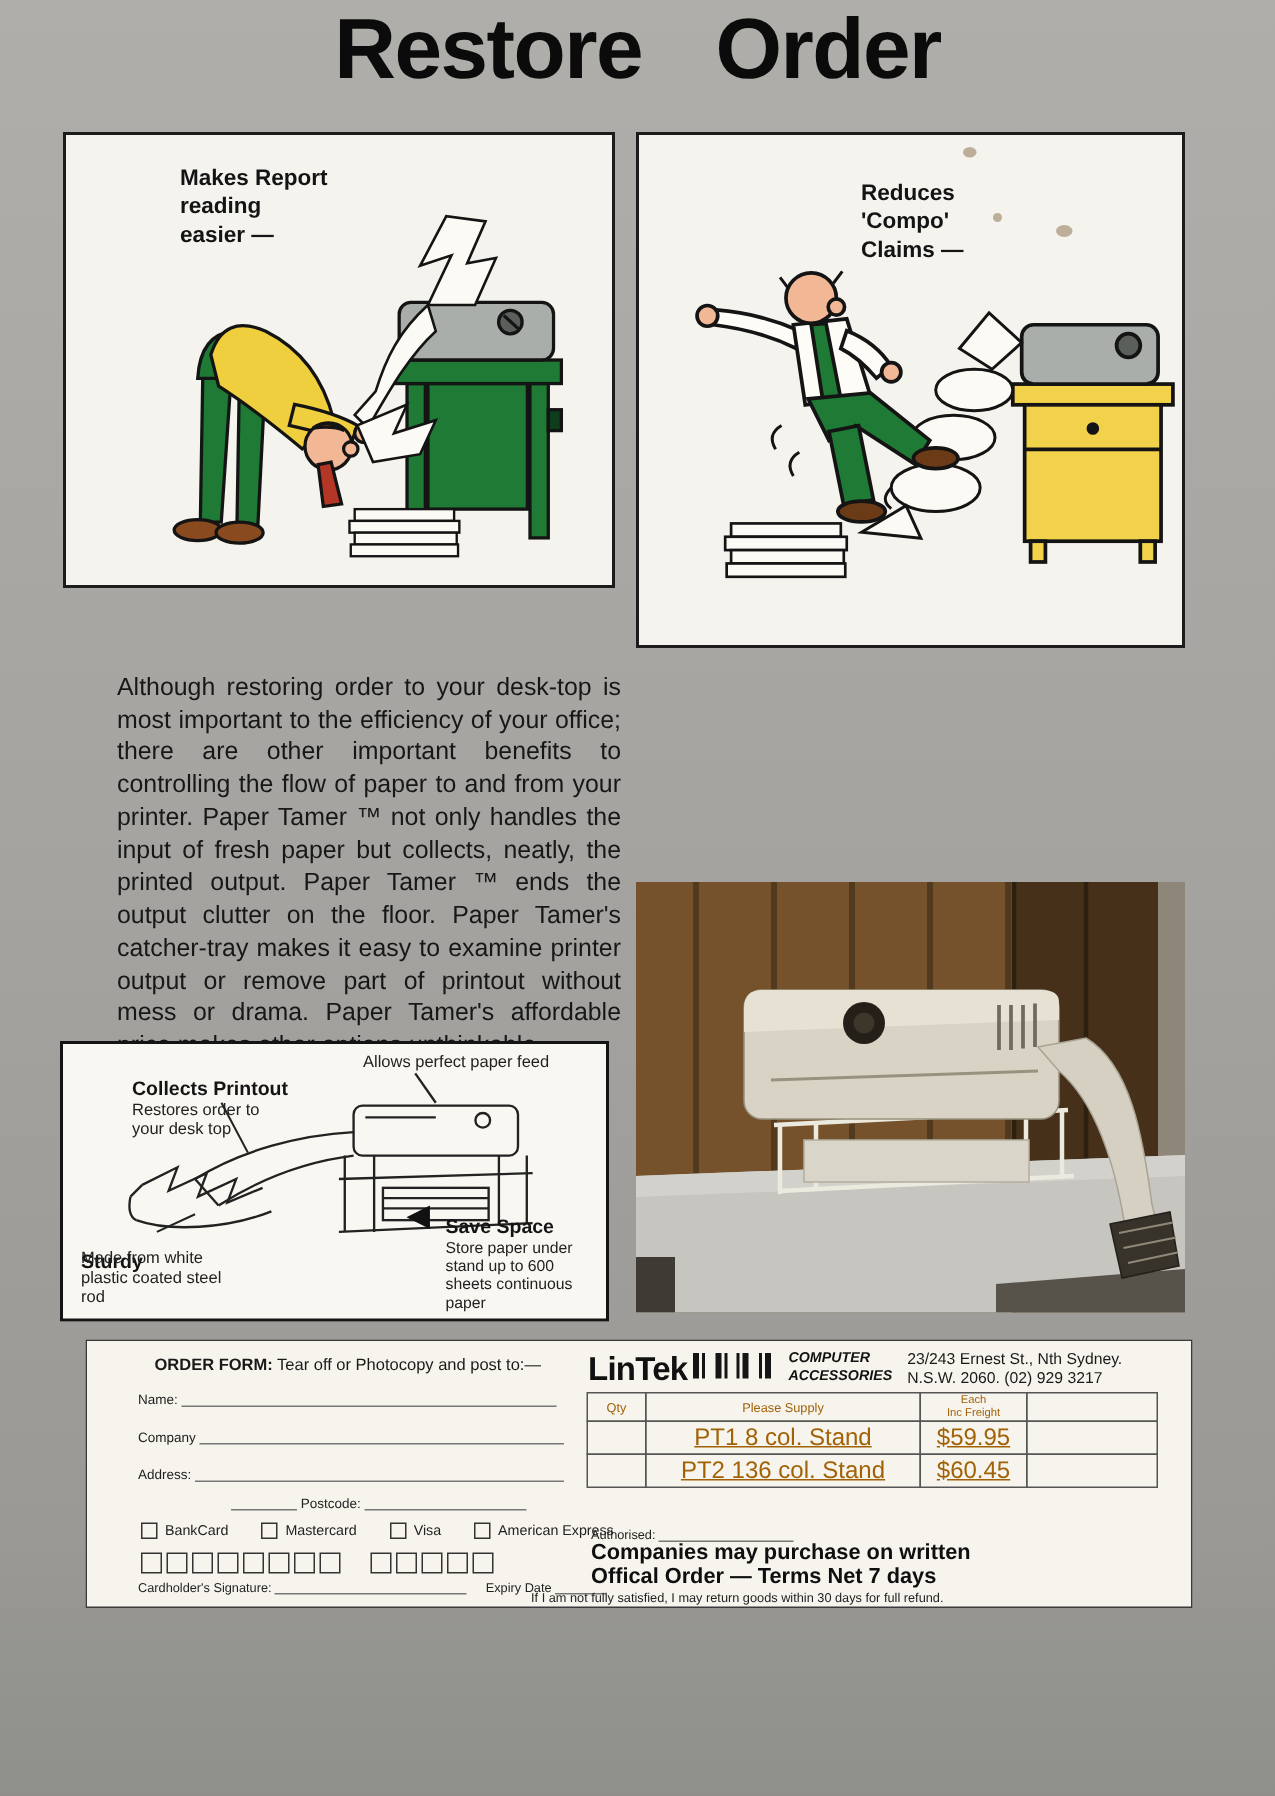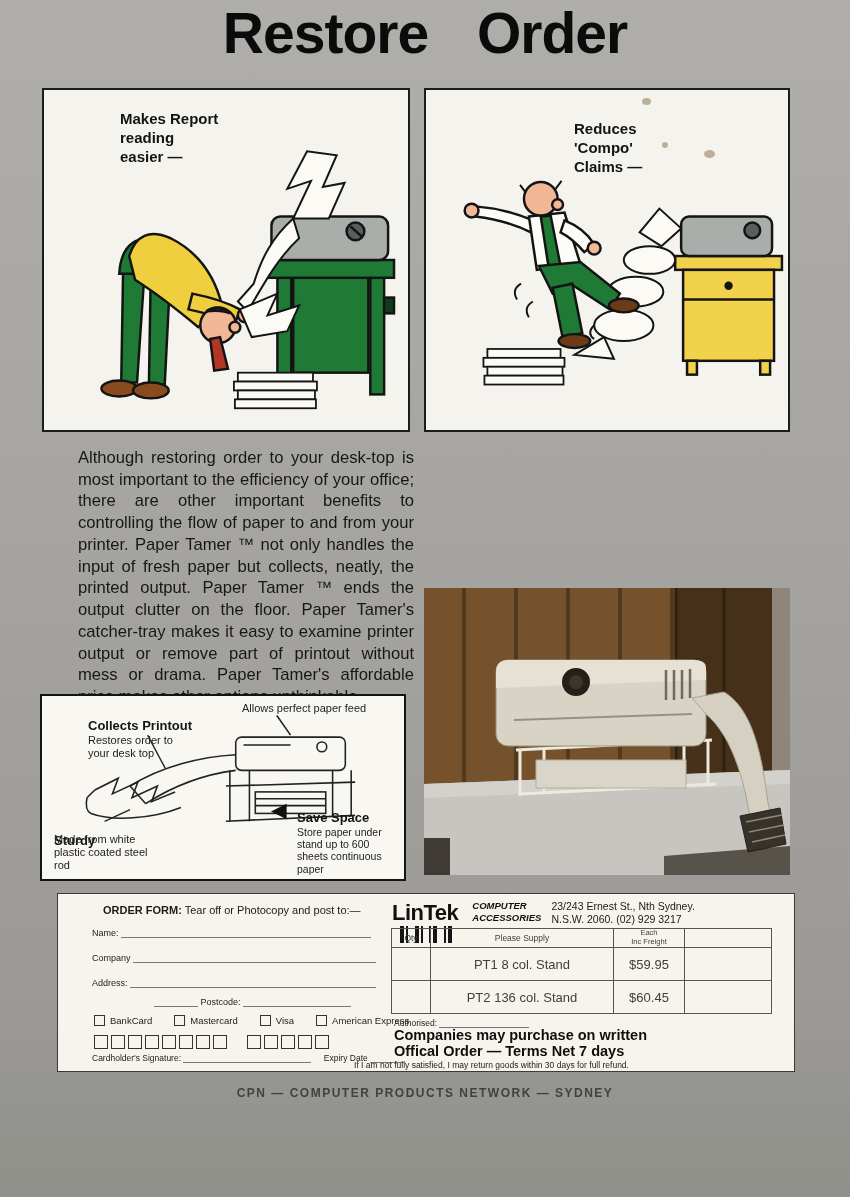--- a/index.html
+++ b/index.html
@@ -2,21 +2,21 @@
 <html><head>
 <meta charset="utf-8">
 <style>
   * { margin:0; padding:0; box-sizing:border-box; }
   html,body { background:#8d8c88; font-family:"Liberation Sans", sans-serif; }
   .page { position:relative; width:850px; height:1197px; margin:0 auto; overflow:hidden;
           background:linear-gradient(180deg,#afaeaa 0%, #a5a4a0 45%, #9a9995 85%, #90908b 100%); }
   .title { position:absolute; top:0px; left:0; width:100%; text-align:center;
            font-size:57px; font-weight:bold; color:#0b0b0b; letter-spacing:-1px; word-spacing:34px; }
   .panel { position:absolute; background:#f4f3ee; border:2px solid #1c1c1c; }
-  .panel.left  { left:42px;  top:88px; width:368px; height:344px; }
+  .panel.left  { left:42px;  top:88px; width:368px; height:304px; }
   .panel.right { left:424px; top:88px; width:366px; height:344px; }
   .panel svg { position:absolute; left:0; top:0; width:100%; height:100%; }
   .caption { position:absolute; font-weight:bold; font-size:15px; line-height:1.25;
              color:#141414; white-space:pre-line; z-index:2; }
   .caption.l { left:76px; top:20px; }
   .caption.r { left:148px; top:30px; }
   .stain { position:absolute; border-radius:50%; background:#7a5a34; opacity:.45; z-index:3; }
   .body-text { position:absolute; left:78px; top:447px; width:336px; font-size:16.6px;
                line-height:1.31; text-align:justify; color:#171717; }
   .photo { position:absolute; left:424px; top:588px; width:366px; height:287px; }
@@ -34,33 +34,33 @@
   .fline { display:inline-block; border-bottom:1px solid #777; height:9px; vertical-align:bottom; }
   .cards-row { position:absolute; left:36px; top:121px; display:flex; gap:22px; align-items:center;
                font-size:9.5px; color:#222; }
   .card-opt { display:flex; align-items:flex-end; gap:5px; }
   .cb { width:11px; height:11px; border:1.5px solid #333; background:#f6f4ed; display:inline-block; }
   .digits-row { position:absolute; left:36px; top:141px; display:flex; }
   .digit { width:14px; height:14px; border:1.5px solid #333; margin-right:3px; background:#f6f4ed; }
   .digit.gap { border:none; background:transparent; width:14px; }
   .sig-row { position:absolute; left:34px; top:159px; font-size:8.5px; color:#222; }
   .brand-row { position:absolute; left:334px; top:6px; display:flex; align-items:flex-start; gap:10px; }
-  .lintek { display:flex; align-items:center;flex-direction:column; }
+  .lintek { display:flex; align-items:center; }
   .lintek-name { font-size:22px; font-weight:bold; color:#111; letter-spacing:-0.5px; margin-right:4px; }
   .bar { display:inline-block; background:#151515; height:17px; margin-right:2px; }
   .brand-sub { font-size:9.5px; font-weight:bold; font-style:italic; color:#111; line-height:1.25; }
   .brand-addr { font-size:10.5px; color:#1a1a1a; line-height:1.25; }
-  .of-table { position:absolute; left:334px; top:35px; color:#404040; }
+  .of-table { position:absolute; left:334px; top:35px; color:#a16207; }
   .t-row { display:flex; }
   .c { border:1px solid #555; margin-left:-1px; margin-top:-1px;
        display:flex; align-items:center; justify-content:center; }
   .c.qty { width:40px; } .c.supply { width:184px; } .c.price { width:72px; } .c.blank { width:88px; }
   .t-head .c { height:20px; font-size:8.5px; }
   .t-head .price { white-space:pre-line; font-size:7.5px; line-height:1.15; text-align:center; }
-  .t-body-row .c { height:34px; font-size:13px; }
+  .t-body-row .c { height:23px; font-size:16px;text-decoration:underline; }
   .t-total { height:22px; }
   .t-total .filler { width:296px; border:none; display:flex; align-items:center;
                      justify-content:flex-end; padding-right:10px; font-size:12.5px; }
   .t-total .c.blank { height:22px; }
   .authorised { position:absolute; left:336px; top:124px; font-size:8.5px; color:#222; }
   .companies { position:absolute; left:336px; top:133px; font-size:14.5px; font-weight:bold;
                color:#0f0f0f; line-height:1.12; white-space:pre-line; }
   .refund { position:absolute; left:296px; top:166px; font-size:8.5px; color:#222; }
   .footer { position:absolute; top:1086px; left:0; width:100%; text-align:center;
             font-size:12px; font-weight:bold; letter-spacing:1.5px; color:#33332f; opacity:.85; }
@@ -384,15 +384,14 @@
     <div class="authorised">
       <span>Authorised:</span>
       <span class="fline" style="width:90px;"></span>
     </div>
 
     <div class="companies">Companies may purchase on written
 Offical Order — Terms Net 7 days</div>
     <div class="refund">If I am not fully satisfied, I may return goods within 30 days for full refund.</div>
   </div>
 
-  <div class="footer">CPN — COMPUTER PRODUCTS NETWORK — SYDNEY</div>
 
 </div>
 
 </body></html>

